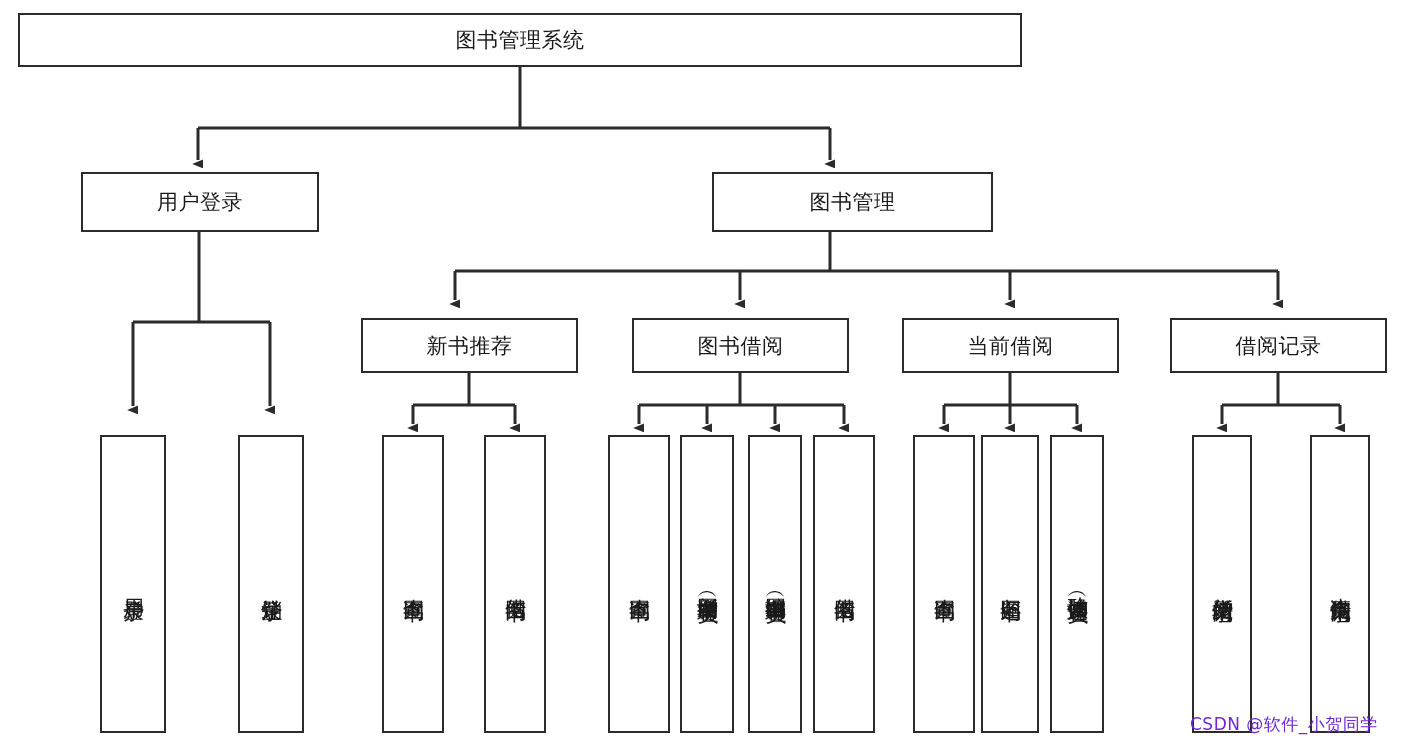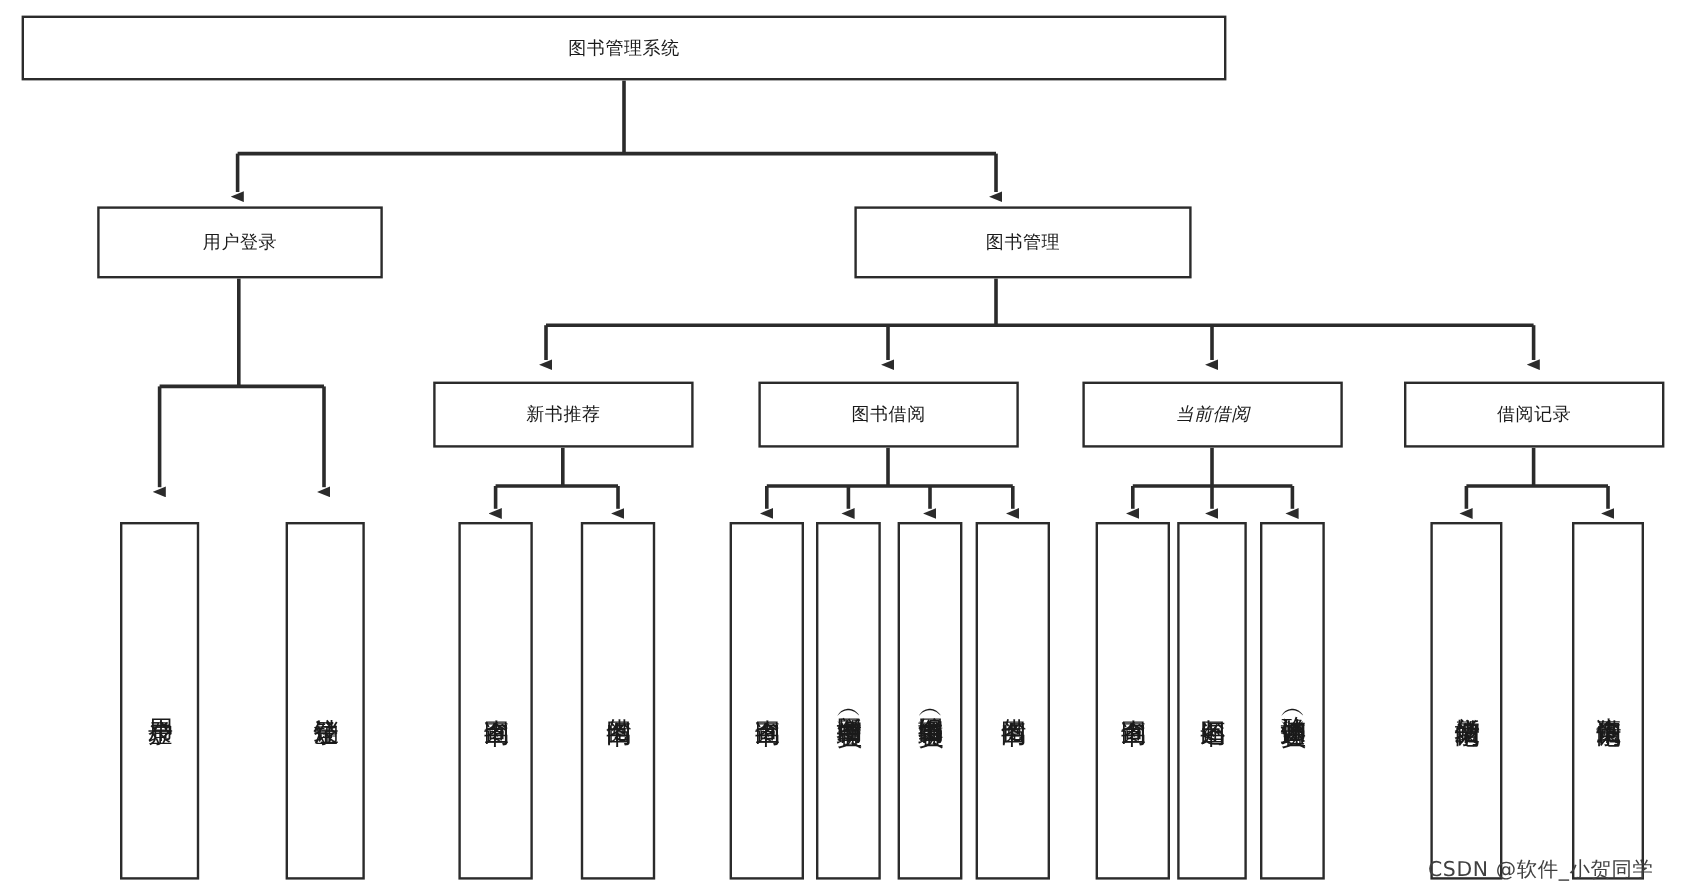--- a/index.html
+++ b/index.html
@@ -30,42 +30,42 @@
     position: absolute;
     box-sizing: border-box;
     background: #ffffff;
     border: 2px solid #2b2b2b;
     display: flex;
     align-items: center;
     justify-content: center;
     color: #1a1a1a;
   }
   .node.h {
-    font-size: 15px;
+    font-size: 21px;
     letter-spacing: 0.5px;
     text-align: right;
   }
   .node.v {
     writing-mode: vertical-rl;
     text-orientation: upright;
     font-size: 21px;
     line-height: 1.12;
     letter-spacing: 1px;
     padding: 4px 0;
   }
   .node.v .vtext {
     writing-mode: vertical-rl;
     text-orientation: upright;
     display: block;
     white-space: nowrap;
   }
   .watermark {
     position: absolute;
     font-size: 17px;
-    color: #404040;
+    color: #6d28d9;
     white-space: nowrap;
     letter-spacing: 0.5px;
   }
 </style>
 </head>
 <body>
 
 <div id="canvas">
 
   <svg id="edges" viewBox="0 0 1405 747" xmlns="http://www.w3.org/2000/svg">
@@ -128,21 +128,21 @@
   <div class="node h" style="left:712px; top:172px; width:281px; height:60px;">
     <span>图书管理</span>
   </div>
 
   <div class="node h" style="left:632px; top:318px; width:217px; height:55px;">
     <span>图书借阅</span>
   </div>
   <div class="node h" style="left:361px; top:318px; width:217px; height:55px;">
     <span>新书推荐</span>
   </div>
-  <div class="node h" style="left:902px; top:318px; width:217px; height:55px;font-style:italic;">
+  <div class="node h" style="left:902px; top:318px; width:217px; height:55px;">
     <span>当前借阅</span>
   </div>
   <div class="node h" style="left:1170px; top:318px; width:217px; height:55px;">
     <span>借阅记录</span>
   </div>
 
   <div class="node v" style="left:100px; top:435px; width:66px; height:298px;">
     <span class="vtext">用户登录</span>
   </div>
   <div class="node v" style="left:238px; top:435px; width:66px; height:298px;">

